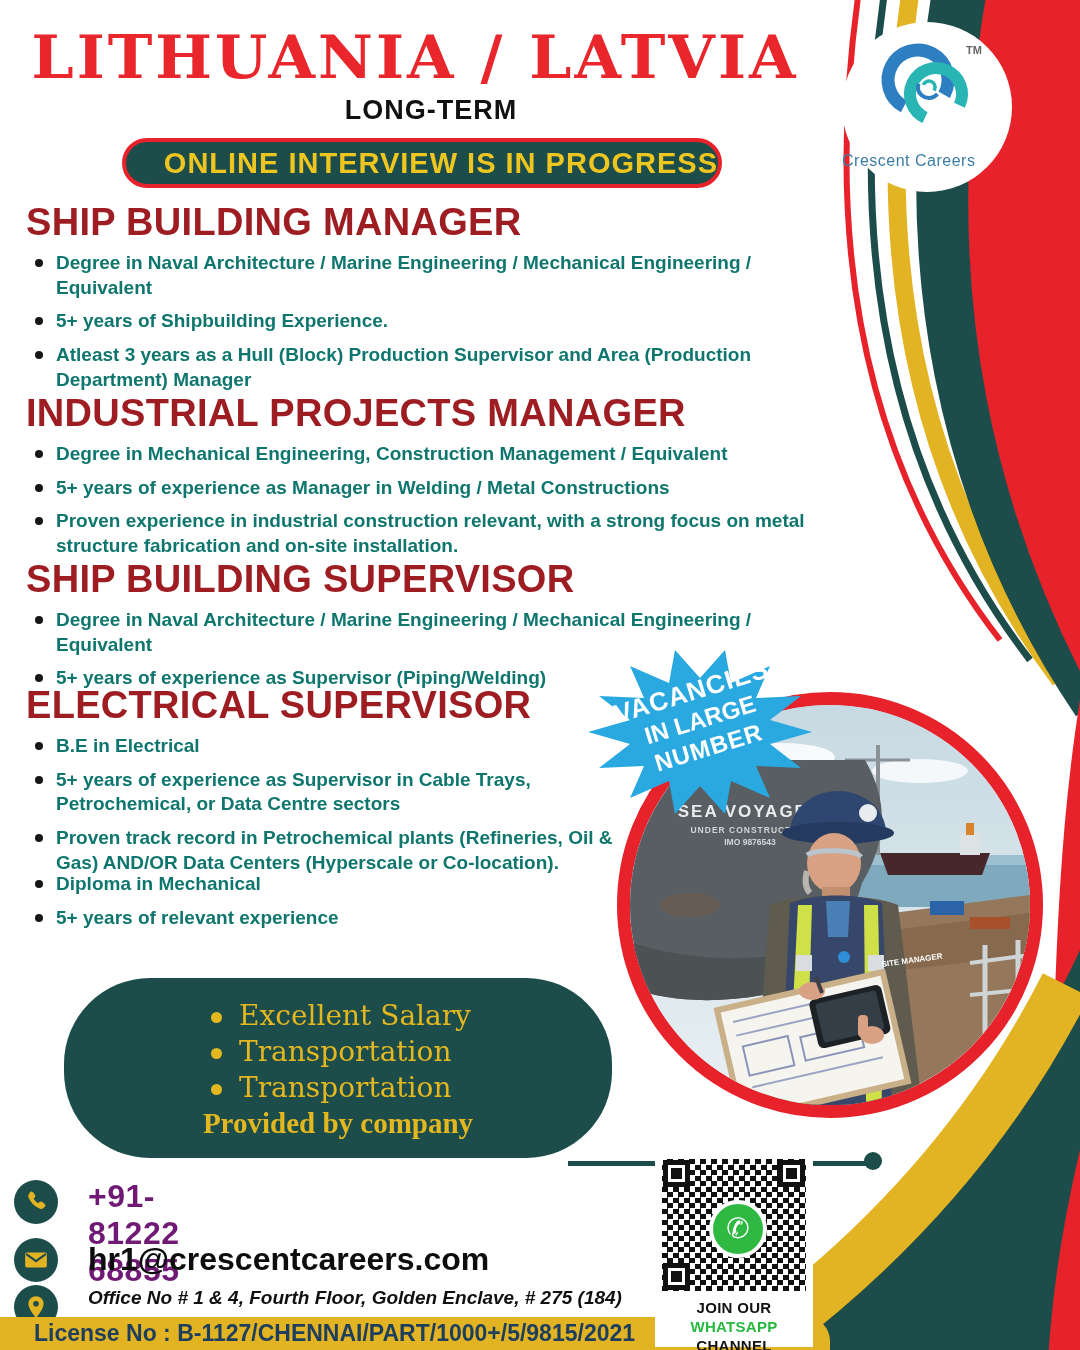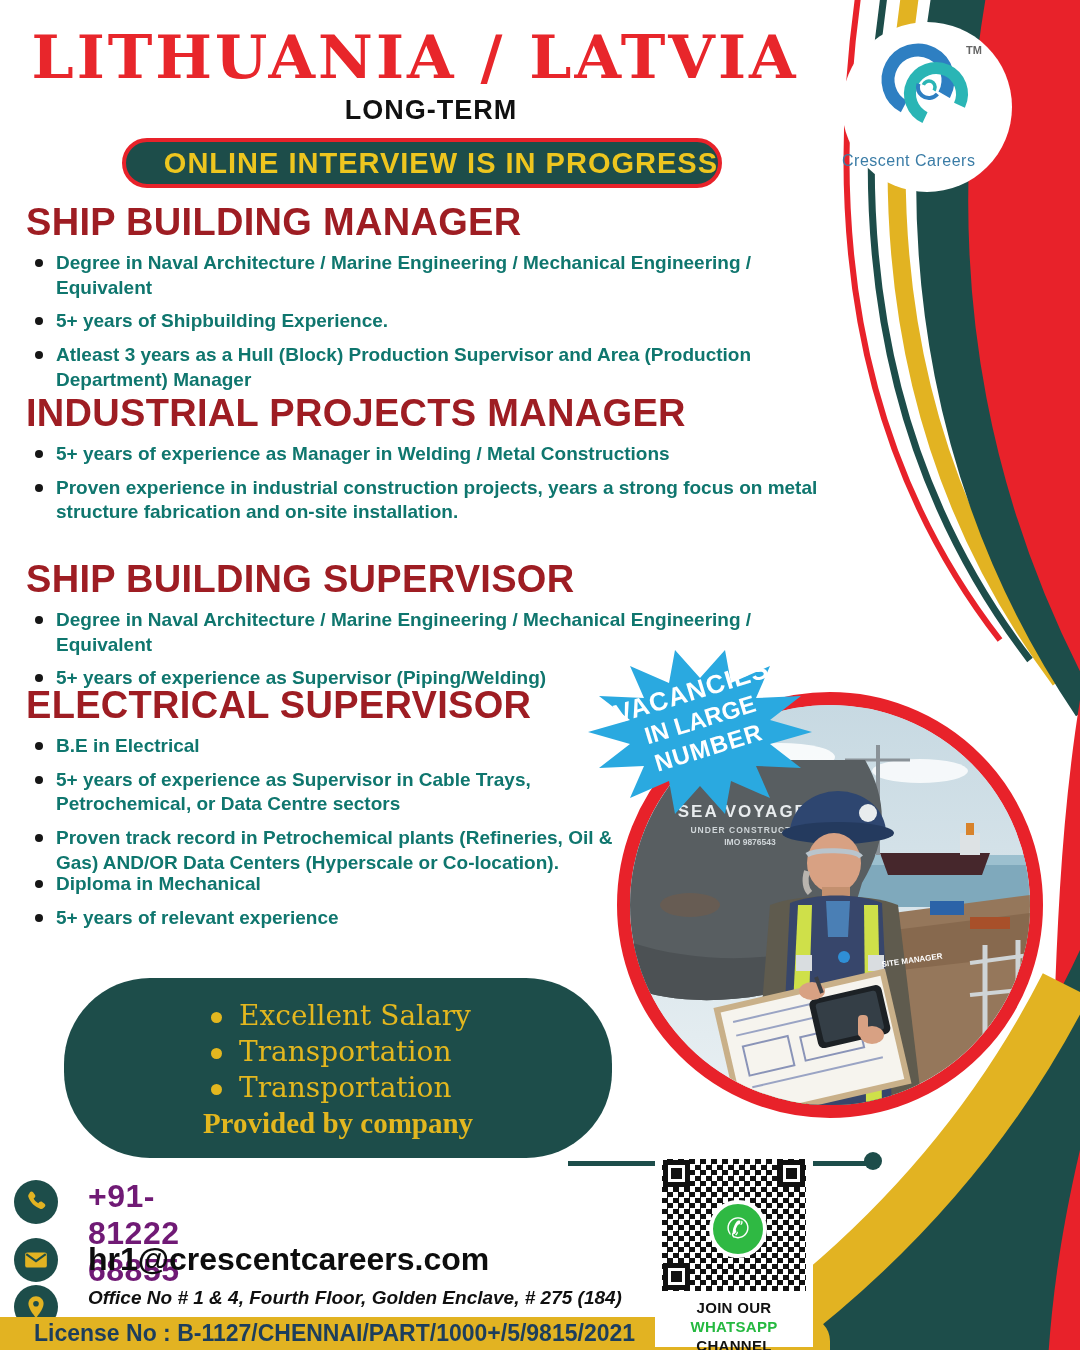--- a/index.html
+++ b/index.html
@@ -121,22 +121,23 @@
     <ul>
       <li>Degree in Naval Architecture / Marine Engineering / Mechanical Engineering / Equivalent</li>
       <li>5+ years of Shipbuilding Experience.</li>
       <li>Atleast 3 years as a Hull (Block) Production Supervisor and Area (Production Department) Manager</li>
     </ul>
   </div>
 
   <div class="job" style="top:394px">
     <h2>INDUSTRIAL PROJECTS MANAGER</h2>
     <ul>
+      <li>Degree in Mechanical Engineering, Construction Management / Equivalent</li>
       <li>5+ years of experience as Manager in Welding / Metal Constructions</li>
-      <li>Proven experience in industrial construction projects, years a strong focus on metal structure fabrication and on-site installation.</li>
+      <li>Proven experience in industrial construction relevant, with a strong focus on metal structure fabrication and on-site installation.</li>
     </ul>
   </div>
 
   <div class="job" style="top:560px">
     <h2>SHIP BUILDING SUPERVISOR</h2>
     <ul>
       <li>Degree in Naval Architecture / Marine Engineering / Mechanical Engineering / Equivalent</li>
       <li>5+ years of experience as Supervisor (Piping/Welding)</li>
     </ul>
   </div>

